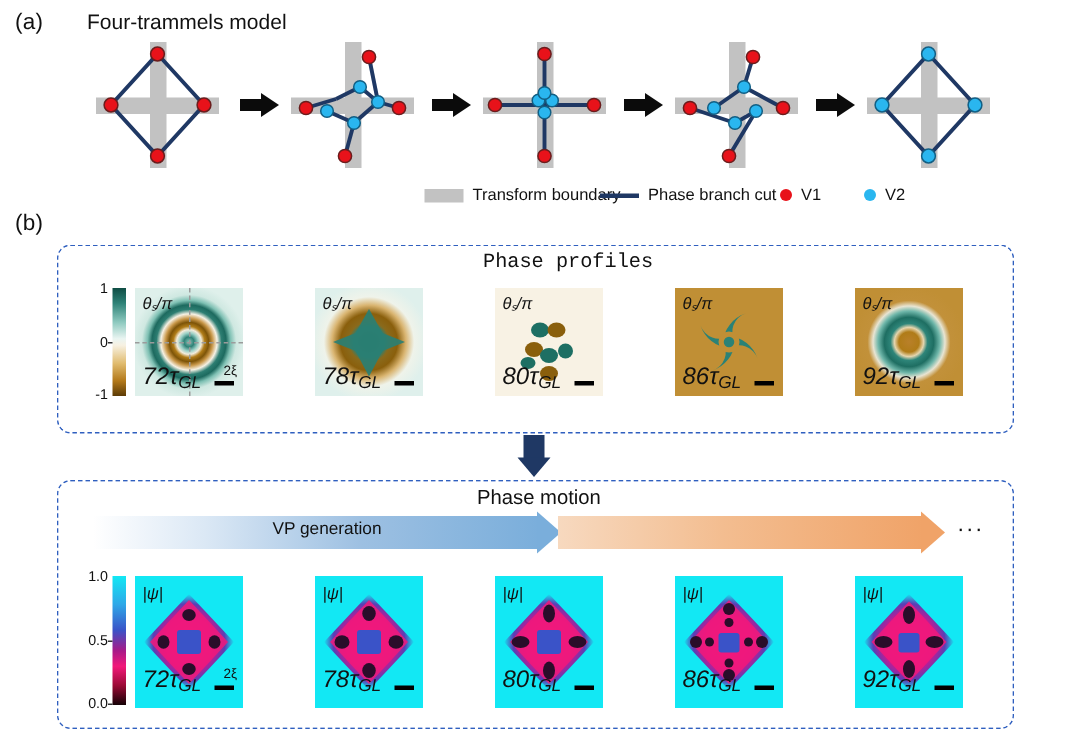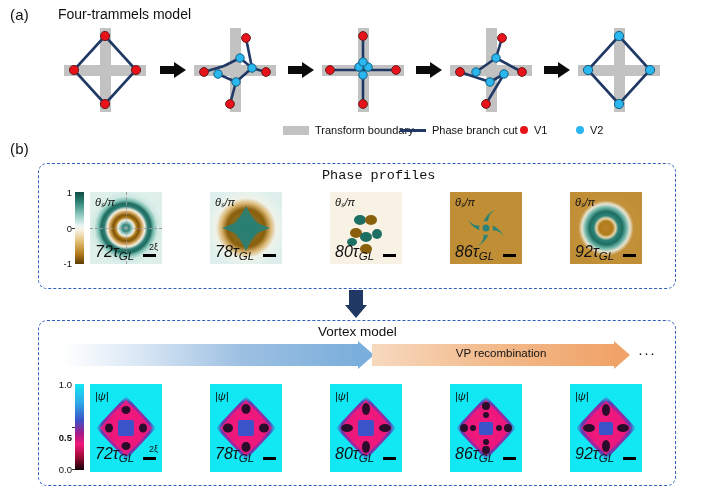--- a/index.html
+++ b/index.html
@@ -307,36 +307,36 @@
   <div class="lab-bl"><span>92τ</span><span class="sub">GL</span></div>
   <div class="scalebar"></div>
 </div>
 
 <div class="bigarrow" style="left:345px;top:290px;">
   <div class="shaft"></div>
   <div class="tip"></div>
 </div>
 
 <div class="dbox" style="left:38px;top:320px;width:636px;height:164px;"></div>
-<div class="abs section-title" style="left:318px;top:324px;">Vortex model</div>
+<div class="abs section-title" style="left:318px;top:324px;">Phase motion</div>
 
 <div class="gar" style="left:62px;top:344px;width:312px;">
   <div class="body" style="background:linear-gradient(to right,#ffffff 0%,#dbe8f5 25%,#9dc0e2 60%,#7aaedb 100%);"></div>
   <div class="head" style="border-left:16px solid #7aaedb;"></div>
+  <span class="txt">VP generation</span>
 </div>
 <div class="gar" style="left:372px;top:344px;width:258px;">
   <div class="body" style="background:linear-gradient(to right,#f7d9bf 0%,#f3bd90 45%,#f0a368 100%);"></div>
   <div class="head" style="border-left:16px solid #f0a368;"></div>
-  <span class="txt">VP recombination</span>
 </div>
 <div class="dots" style="left:638px;top:344px;">···</div>
 
 <div class="cbar cb-dens" style="left:75px;top:384px;height:86px;"></div>
 <div class="cbtick" style="left:48px;top:379px;width:24px;">1.0</div>
-<div class="cbtick" style="left:48px;top:432px;width:24px;font-weight:bold;">0.5</div>
+<div class="cbtick" style="left:48px;top:422px;width:24px;">0.5</div>
 <div class="cbtick" style="left:48px;top:464px;width:24px;">0.0</div>
 <div class="cbtickmark" style="left:72px;top:427px;"></div>
 <div class="cbtickmark" style="left:72px;top:469px;"></div>
 
 <div class="tile dn" style="left:90px;top:384px;height:88px;">
   <svg width="72" height="88" style="position:absolute;left:0;top:0;">
     <defs>
       <radialGradient id="dg" cx="50%" cy="50%" r="50%">
         <stop offset="0%" stop-color="#f2197a"></stop>
           <stop offset="55%" stop-color="#d2158f"></stop>

